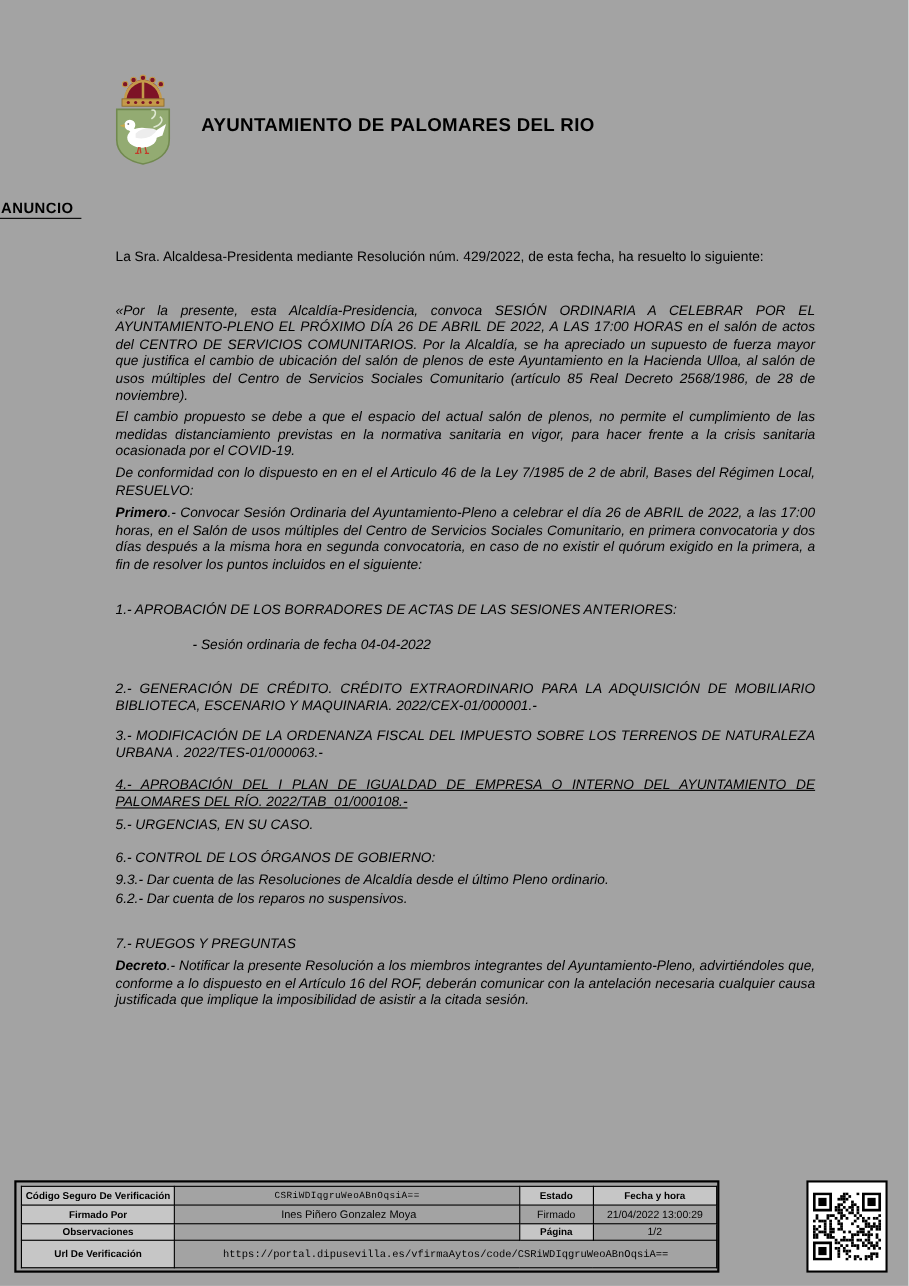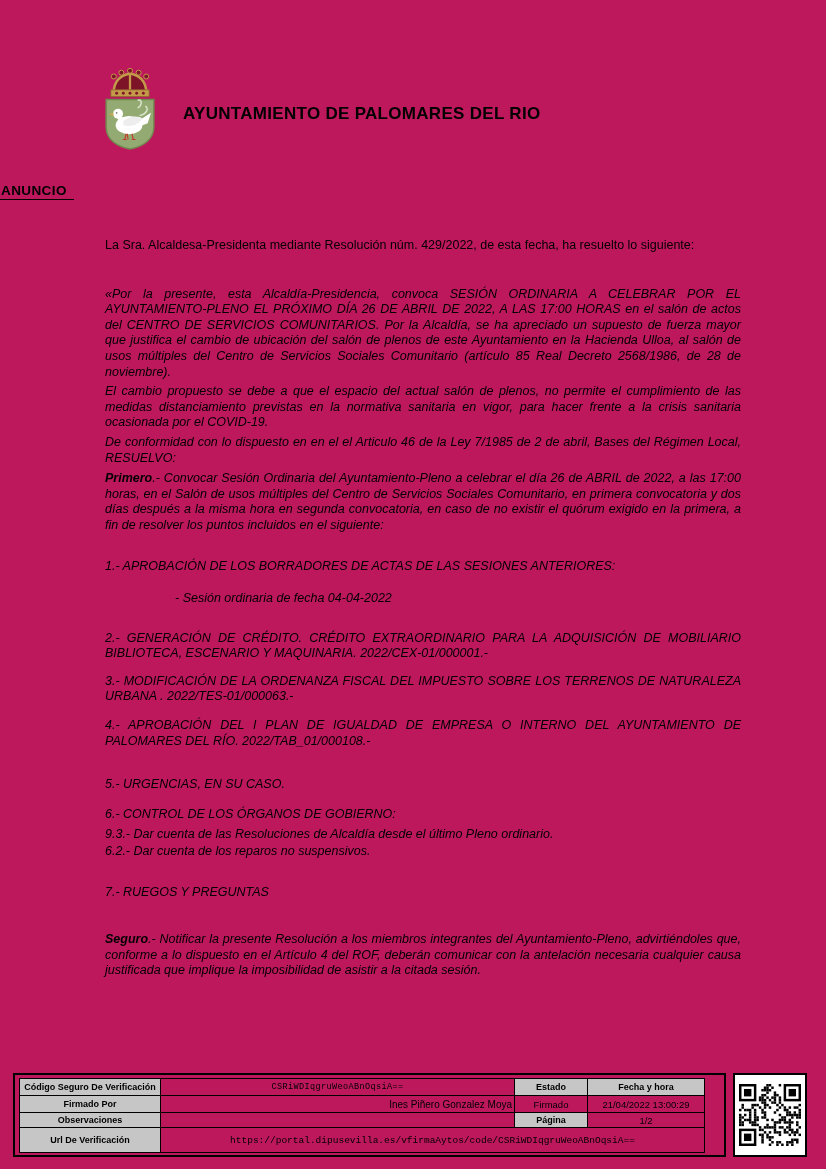--- a/index.html
+++ b/index.html
@@ -1,57 +1,57 @@
 <!DOCTYPE html>
 <html><head>
 <meta charset="utf-8">
 <style>
   html,body{margin:0;padding:0;background:#ffffff;}
-  .page{position:relative;width:826px;height:1169px;background:#be185d;overflow:hidden;
+  .page{position:relative;width:826px;height:1169px;background:#a3a3a3;overflow:hidden;
         font-family:"Liberation Sans",sans-serif;color:#000;}
 
   
   .logo{position:absolute;left:99px;top:66px;width:62px;height:84px;}
   .doc-title{position:absolute;left:183px;top:104px;font-size:17px;font-weight:bold;letter-spacing:.3px;}
 
   
   .anuncio-wrap{position:absolute;left:0;top:181px;width:826px;text-align:left;}
   .anuncio{display:inline-block;font-weight:bold;font-size:13.5px;letter-spacing:.4px;
            border-bottom:1.5px solid #000;padding:0 7px 1px 1px;}
 
   
-  .content{position:absolute;left:105px;top:238px;width:636px;font-size:12.5px;line-height:15.6px;}
+  .content{position:absolute;left:105px;top:226px;width:636px;font-size:12.5px;line-height:15.6px;}
   .content p{margin:0;font-style:italic;text-align:justify;}
   .p-intro{font-style:normal !important;text-align:left !important;white-space:nowrap;margin:0 0 33px !important;}
   .p1{margin:0 0 4px !important;}
   .p2{margin:0 0 4px !important;}
   .p3{margin:0 0 5px !important;}
   .p4{margin:0 0 25px !important;}
   .orden{margin:0 0 23px !important;text-align:center !important;font-weight:bold;}
   .i1{margin:0 0 17px !important;}
   .isub{margin:0 0 24px !important;padding-left:70px;text-align:center;}
   .i2{margin:0 0 12px !important;}
   .i3{margin:0 0 13px !important;}
-  .i4{margin:0 0 28px !important;}
+  .i4{margin:0 0 6px !important;text-decoration:underline;}
   .i5{margin:0 0 14px !important;}
   .i6{margin:0 0 5px !important;}
   .i61{margin:0 0 1px !important;}
   .i62{margin:0 0 25px !important;}
-  .i7{margin:0 0 32px !important;}
+  .i7{margin:0 0 5px !important;}
   .seg{margin:0 !important;}
   .lead{font-weight:bold;}
 
   
-  .vbox{position:absolute;left:13px;top:1073px;width:713px;height:84px;
+  .vbox{position:absolute;left:13px;top:1073px;width:641px;height:84px;
         border:2px solid #000;box-sizing:border-box;}
   .vtable{border-collapse:collapse;table-layout:fixed;margin:3px 0 0 4px;}
   .vtable td{border:1px solid #000;padding:0 2px;overflow:hidden;white-space:nowrap;vertical-align:middle;}
   .lab{background:#c6c6c6;font-weight:bold;font-size:9px;text-align:center;}
   .cell{font-size:9.5px;text-align:center;}
-  .name{font-size:10px;text-align:right;padding-left:5px !important;}
+  .name{font-size:10px;text-align:center;padding-left:5px !important;}
   .mono{font-family:"Liberation Mono","DejaVu Sans Mono",monospace;}
   .csv{font-size:8.5px;letter-spacing:.4px;}
   .urlcell{font-size:9.5px;cursor:pointer;}
   .qrbox{position:absolute;left:733px;top:1073px;width:74px;height:84px;border:2px solid #000;
          box-sizing:border-box;display:flex;align-items:center;justify-content:center;background:#fff;}
 </style>
 </head>
 <body>
 
 <div class="page">
@@ -109,21 +109,21 @@
     <p class="isub">- Sesión ordinaria de fecha 04-04-2022</p>
     <p class="i2">2.- GENERACIÓN DE CRÉDITO. CRÉDITO EXTRAORDINARIO PARA LA ADQUISICIÓN DE MOBILIARIO BIBLIOTECA, ESCENARIO Y MAQUINARIA. 2022/CEX-01/000001.-</p>
     <p class="i3">3.- MODIFICACIÓN DE LA ORDENANZA FISCAL DEL IMPUESTO SOBRE LOS TERRENOS DE NATURALEZA URBANA . 2022/TES-01/000063.-</p>
     <p class="i4">4.-  APROBACIÓN DEL I PLAN DE IGUALDAD DE EMPRESA O INTERNO DEL AYUNTAMIENTO DE PALOMARES DEL RÍO. 2022/TAB_01/000108.-</p>
     <p class="i5">5.- URGENCIAS, EN SU CASO.</p>
     <p class="i6">6.- CONTROL DE LOS ÓRGANOS DE GOBIERNO:</p>
     <p class="i61">9.3.- Dar cuenta de las Resoluciones de Alcaldía desde el último Pleno ordinario.</p>
     <p class="i62">6.2.- Dar cuenta de los reparos no suspensivos.</p>
     <p class="i7">7.- RUEGOS Y PREGUNTAS</p>
 
-    <p class="seg"><span class="lead">Seguro</span><span>.- Notificar la presente Resolución a los miembros integrantes del Ayuntamiento-Pleno, advirtiéndoles que, conforme a lo dispuesto en el Artículo 4 del ROF, deberán comunicar con la antelación necesaria cualquier causa justificada que implique la imposibilidad de asistir a la citada sesión.</span></p>
+    <p class="seg"><span class="lead">Decreto</span><span>.- Notificar la presente Resolución a los miembros integrantes del Ayuntamiento-Pleno, advirtiéndoles que, conforme a lo dispuesto en el Artículo 16 del ROF, deberán comunicar con la antelación necesaria cualquier causa justificada que implique la imposibilidad de asistir a la citada sesión.</span></p>
   </div>
 
   <div class="vbox">
     <table class="vtable">
       <colgroup>
           <col style="width:141px">
           <col style="width:354px">
           <col style="width:73px">
           <col style="width:117px">
         </colgroup>

